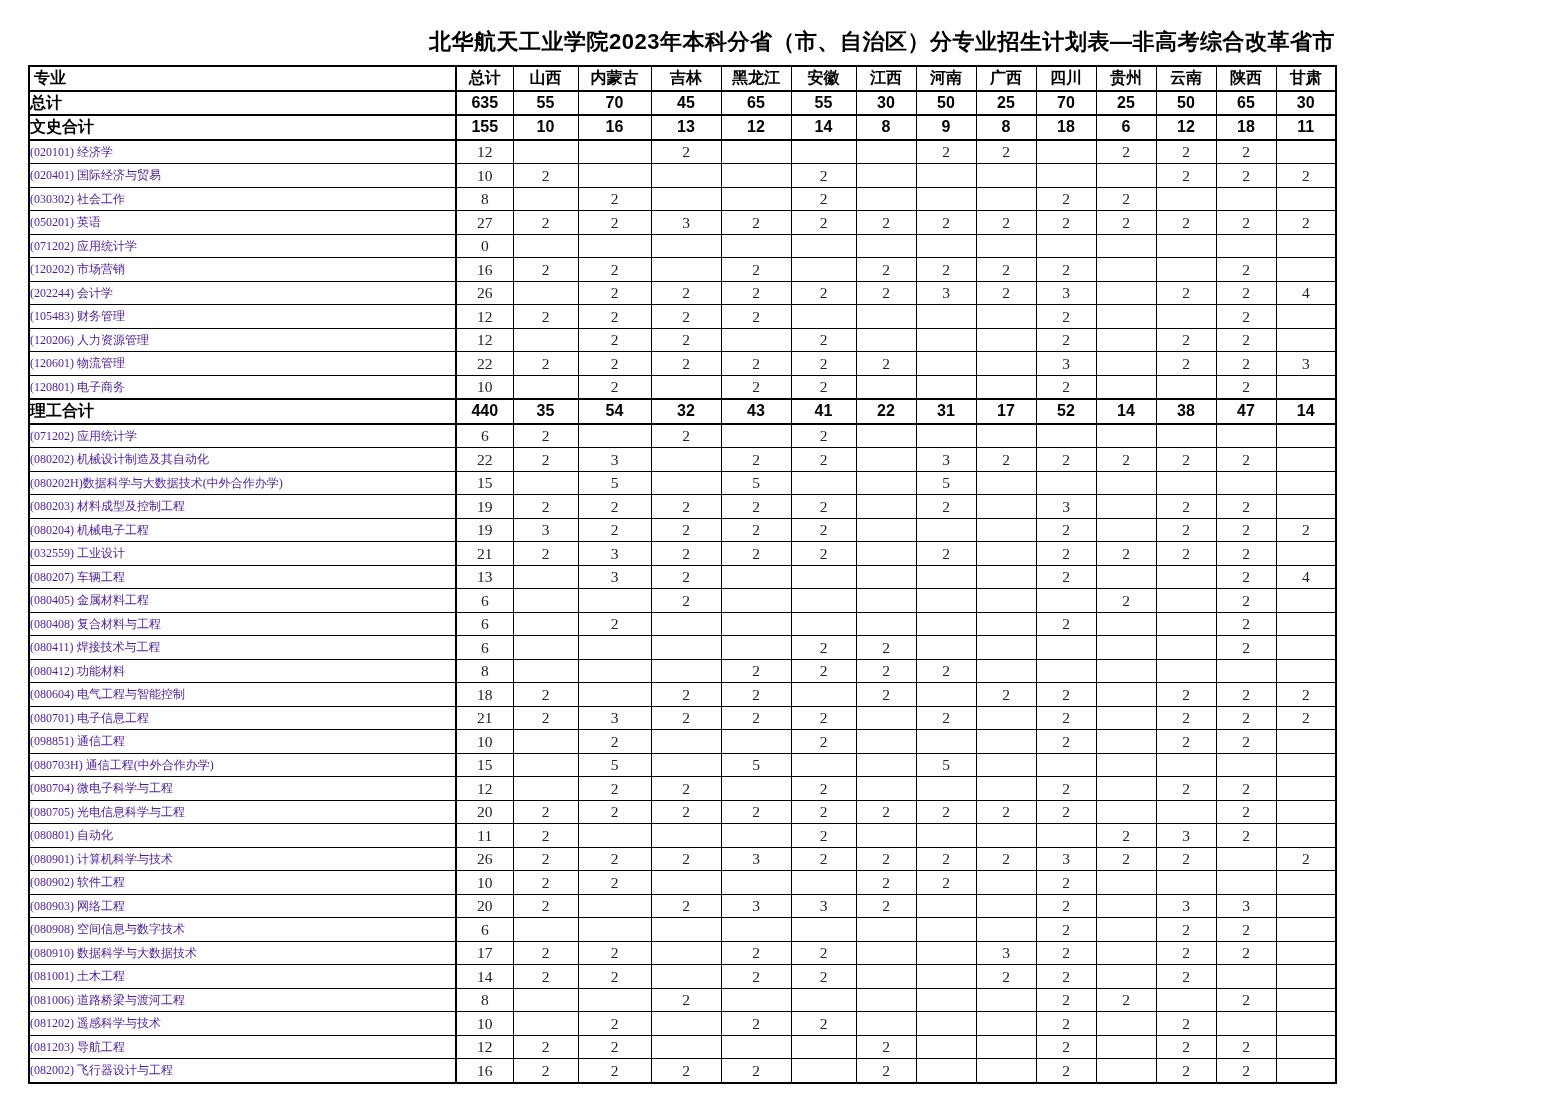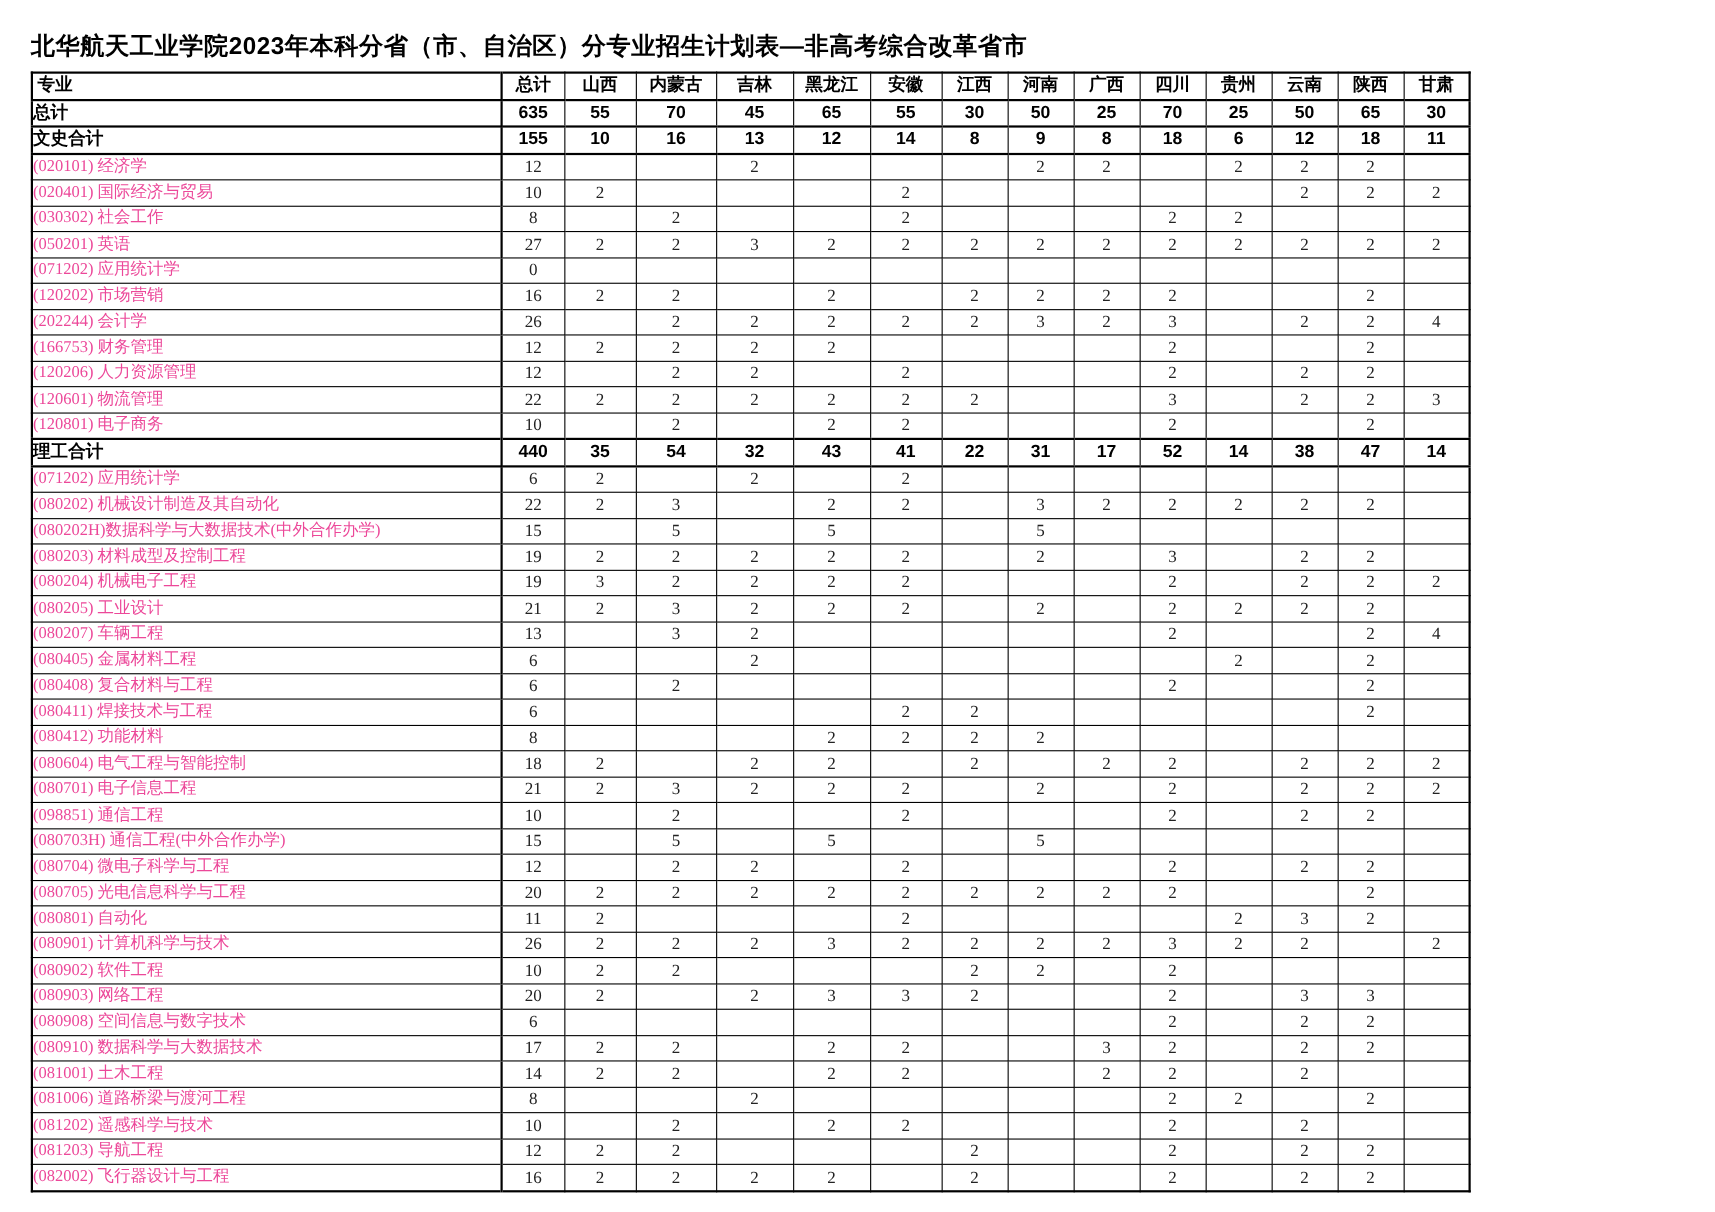--- a/index.html
+++ b/index.html
@@ -12,21 +12,21 @@
     font-family: "Liberation Serif", "DejaVu Serif", serif;
   }
   .page {
     width: 1307px;
     margin-left: 28px;
   }
   .title {
     margin: 0;
     padding-top: 27px;
     padding-bottom: 8px;
-    text-align: left;
+    text-align: right;
     font-family: "Liberation Sans", "DejaVu Sans", sans-serif;
     font-weight: bold;
     font-size: 22px;
     color: #000;
     letter-spacing: 0.5px;
   }
   table.plan {
     border-collapse: collapse;
     table-layout: fixed;
     width: 1307px;
@@ -48,22 +48,22 @@
     text-align: center;
     border-bottom: 2px solid #000;
   }
   table.plan th.name-col {
     text-align: left;
     padding-left: 4px;
   }
   td.name {
     text-align: left;
     padding-left: 4px;
-    font-size: 15px;
-    color: #ec4899;
+    font-size: 12px;
+    color: #4c1d95;
     border-right: 2px solid #000 !important;
   }
   th.name-col {
     border-right: 2px solid #000 !important;
   }
   td.val {
     text-align: center;
     font-size: 15.5px;
     color: #222;
   }
@@ -266,21 +266,21 @@
           <td class="val">2</td>
           <td class="val">3</td>
           <td class="val">2</td>
           <td class="val">3</td>
           <td class="val"></td>
           <td class="val">2</td>
           <td class="val">2</td>
           <td class="val">4</td>
         </tr>
         <tr>
-          <td class="name">(166753) 财务管理</td>
+          <td class="name">(105483) 财务管理</td>
           <td class="val">12</td>
           <td class="val">2</td>
           <td class="val">2</td>
           <td class="val">2</td>
           <td class="val">2</td>
           <td class="val"></td>
           <td class="val"></td>
           <td class="val"></td>
           <td class="val"></td>
           <td class="val">2</td>
@@ -436,21 +436,21 @@
           <td class="val"></td>
           <td class="val"></td>
           <td class="val"></td>
           <td class="val">2</td>
           <td class="val"></td>
           <td class="val">2</td>
           <td class="val">2</td>
           <td class="val">2</td>
         </tr>
         <tr>
-          <td class="name">(080205) 工业设计</td>
+          <td class="name">(032559) 工业设计</td>
           <td class="val">21</td>
           <td class="val">2</td>
           <td class="val">3</td>
           <td class="val">2</td>
           <td class="val">2</td>
           <td class="val">2</td>
           <td class="val"></td>
           <td class="val">2</td>
           <td class="val"></td>
           <td class="val">2</td>

